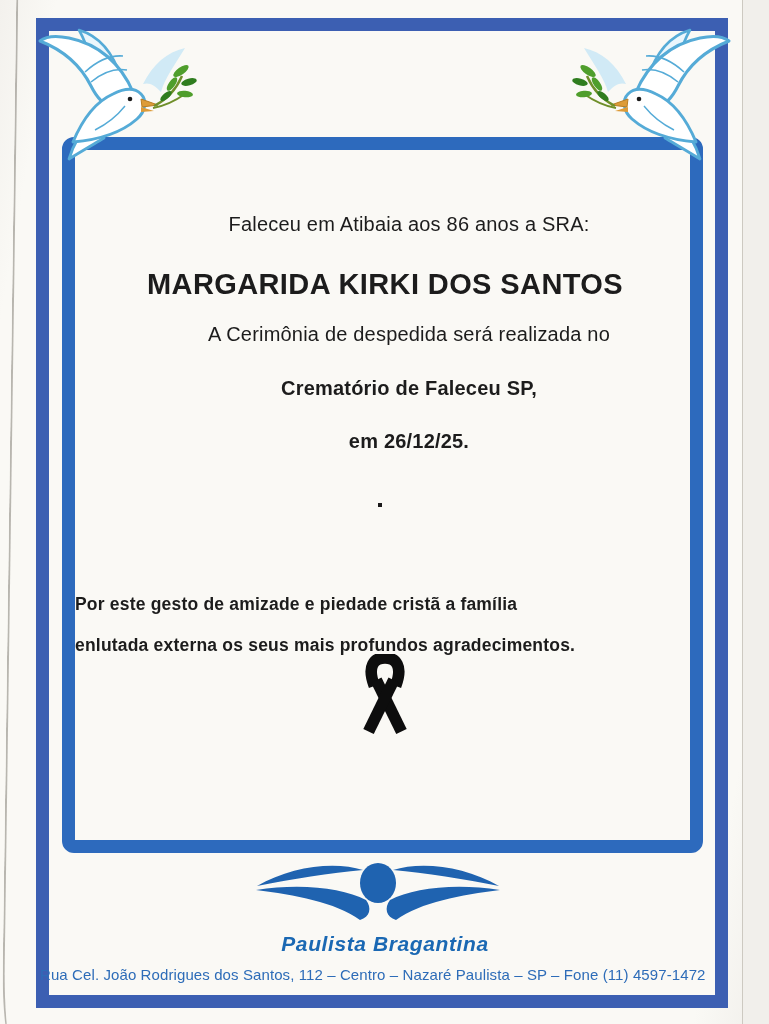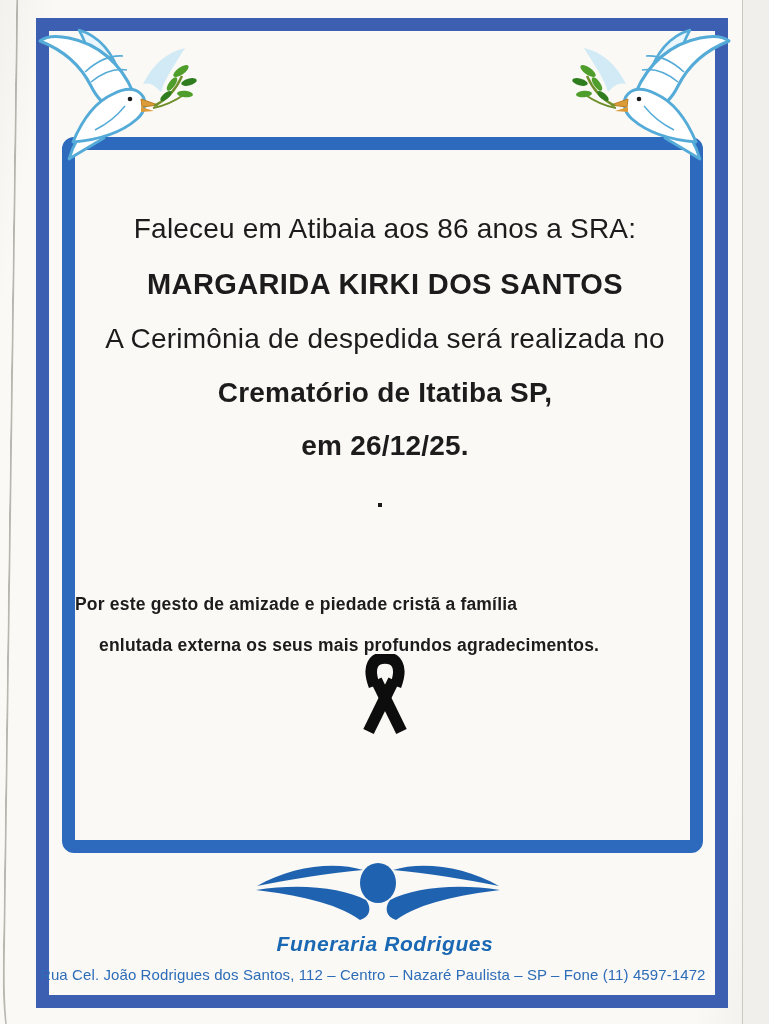--- a/index.html
+++ b/index.html
@@ -35,31 +35,31 @@
     border:13px solid var(--inner-border-blue,#2d6abd);
     border-radius:12px;
     background:transparent;
   }
   
   .dove{position:absolute;width:200px;height:140px;}
   .dove-left{left:33px;top:26px;}
   .dove-right{left:536px;top:26px;transform:scaleX(-1);}
   
   .line{position:absolute;left:75px;width:620px;text-align:center;white-space:nowrap;}
-  .l-main{font-size:28px;letter-spacing:.2px;}
+  .l-main{font-size:20px;letter-spacing:.2px;padding-left:24px;}
   .bold{font-weight:bold;}
   .l1{top:213px;}
   .l2{top:268px;font-size:29px;letter-spacing:.4px;}
   .l3{top:323px;}
   .l4{top:377px;}
   .l5{top:430px;}
   .stray-dot{position:absolute;left:378px;top:503px;width:4px;height:4px;background:#1a1a1a;}
   .thanks{position:absolute;left:75px;width:620px;text-align:left;font-weight:bold;font-size:17.5px;letter-spacing:.2px;white-space:nowrap;}
   .t1{top:594px;}
-  .t2{top:635px;padding-left:24px;}
+  .t2{top:635px;}
   .ribbon{position:absolute;left:351px;top:654px;width:68px;height:92px;}
   
   .logo{position:absolute;left:243px;top:857px;width:270px;height:72px;}
   .brand{
     position:absolute;left:75px;top:932px;width:620px;text-align:center;
     font-size:21px;font-weight:bold;font-style:italic;letter-spacing:.6px;
     color:var(--brand-blue,#1a68b3);white-space:nowrap;
   }
   .address{
     position:absolute;left:40px;top:966px;width:690px;
@@ -126,21 +126,21 @@
       <ellipse cx="156" cy="56" rx="8" ry="3.4" transform="rotate(-15 156 56)" fill="var(--olive-green-dark,#2f7d1f)"></ellipse>
       <ellipse cx="139" cy="58" rx="8" ry="3.2" transform="rotate(-55 139 58)" fill="var(--olive-green,#4f9e2c)"></ellipse>
       <ellipse cx="152" cy="68" rx="8" ry="3.2" transform="rotate(5 152 68)" fill="var(--olive-green,#4f9e2c)"></ellipse>
       <ellipse cx="133" cy="70" rx="7" ry="3" transform="rotate(-40 133 70)" fill="var(--olive-green-dark,#2f7d1f)"></ellipse>
     </g>
   </svg>
 
   <div class="line l-main l1">Faleceu em Atibaia aos 86 anos a SRA:</div>
   <div class="line l-main l3">A Cerimônia de despedida será realizada no</div>
   <div class="line l2 bold">MARGARIDA KIRKI DOS SANTOS</div>
-  <div class="line l-main l4 bold">Crematório de Itatiba SP,</div>
+  <div class="line l-main l4 bold">Crematório de Faleceu SP,</div>
   <div class="line l-main l5 bold">em 26/12/25.</div>
 
   <div class="stray-dot"></div>
 
   <div class="thanks t1">Por este gesto de amizade e piedade cristã a família</div>
   <div class="thanks t2">enlutada externa os seus mais profundos agradecimentos.</div>
 
   <svg class="ribbon" viewBox="0 0 70 95">
     <path d="M24 33 C16 12 24 4 35 4 C46 4 54 12 46 33" fill="none" stroke="var(--ribbon-black,#0d0d0d)" stroke-width="12"></path>
     <line x1="26" y1="27" x2="52" y2="80" stroke="var(--ribbon-black,#0d0d0d)" stroke-width="12"></line>
@@ -152,16 +152,16 @@
     <g fill="var(--logo-blue,#1f63b0)">
       <path d="M14 29 C48 9 92 4 120 13 C88 16 48 22 14 29 Z"></path>
       <path d="M13 33 C58 26 100 31 123 43 C129 51 127 60 117 63 C92 45 52 38 13 33 Z"></path>
     </g>
     <g fill="var(--logo-blue,#1f63b0)" transform="translate(270,0) scale(-1,1)">
       <path d="M14 29 C48 9 92 4 120 13 C88 16 48 22 14 29 Z"></path>
       <path d="M13 33 C58 26 100 31 123 43 C129 51 127 60 117 63 C92 45 52 38 13 33 Z"></path>
     </g>
   </svg>
 
-  <div class="brand">Funeraria Rodrigues</div>
+  <div class="brand">Paulista Bragantina</div>
   <div class="address">Rua Cel. João Rodrigues dos Santos, 112 – Centro – Nazaré Paulista – SP – Fone (11) 4597-1472</div>
 
 </div>
 
 </body></html>

